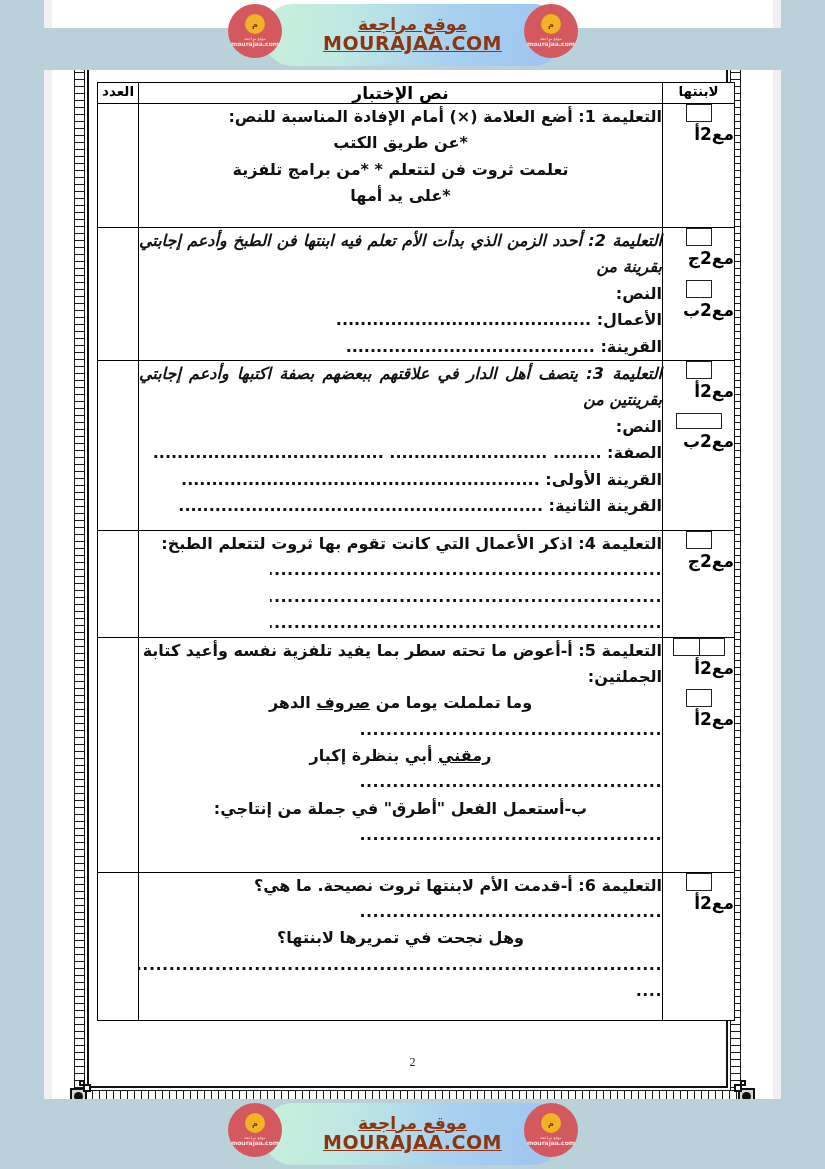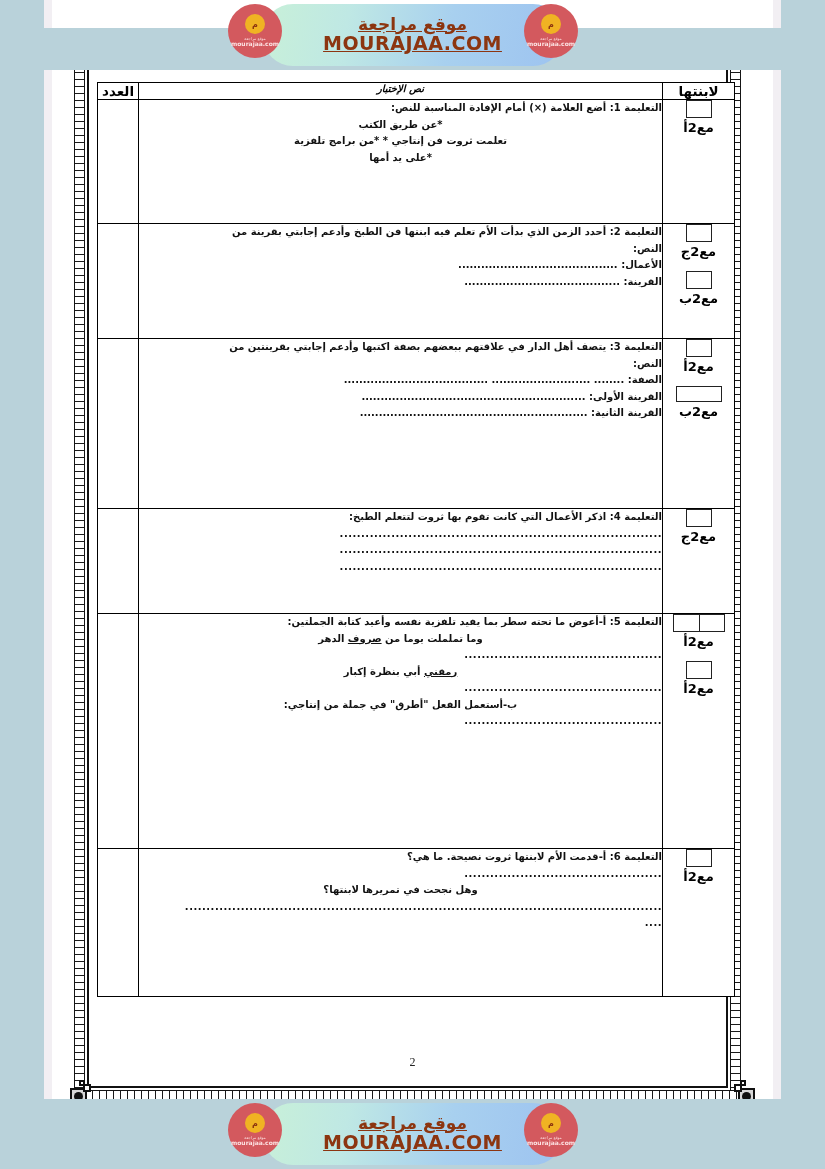--- a/index.html
+++ b/index.html
@@ -249,21 +249,21 @@
   col.c-num  { width: 41px; }
 
   .hdr {
     text-align: center;
     font-size: 13.5px;
     font-weight: bold;
     color: #000;
     padding: 4px 0 5px 0;
     letter-spacing: 0;
   }
-  .hdr-text { font-size: 10px; font-style: italic; }
+  .hdr-text { font-size: 17px; }
 
   
   .crit {
     padding: 9px 6px 8px 6px;
     text-align: center;
   }
   .crit-group { margin-bottom: 4px; }
   .crit-group + .crit-group { margin-top: 12px; }
   .cbox {
     width: 26px;
@@ -278,38 +278,39 @@
     display: flex;
   }
   .cbox.wide span {
     flex: 1 1 50%;
     border-left: 1.4px solid #222;
     box-sizing: border-box;
   }
   .cbox.wide span:last-child { border-left: none; }
   .cbox.flat { height: 16px; width: 46px; }
   .crit-label {
-    font-size: 13px;
+    font-size: 17px;
     font-weight: bold;
     color: #000;
     line-height: 1.1;
     white-space: nowrap;
+    text-align: right;
   }
 
   
   .txt {
     padding: 7px 9px 8px 9px;
-    font-size: 10px;
+    font-size: 16px;
     font-weight: bold;
     color: #111;
     line-height: 1.65;
     text-align: right;
     margin-left: 36px;
   }
-  .line-just { text-align: justify; text-align-last: right; }
+  .line-just { text-align: justify; text-align-last: right; font-style: italic; }
   .line-center { text-align: center; }
   .u { text-decoration: underline; }
 
   .dots {
     color: #111;
     letter-spacing: 0.5px;
     overflow: hidden;
     white-space: nowrap;
     display: block;
     font-weight: bold;
@@ -396,21 +397,21 @@
         <tr style="height: 124px;">
           <td class="crit">
             <div class="crit-group">
               <div class="cbox"></div>
               <div class="crit-label">مع2أ</div>
             </div>
           </td>
           <td class="txt">
             <div>التعليمة 1: أضع العلامة (×) أمام الإفادة المناسبة للنص:</div>
             <div class="line-center">*عن طريق الكتب</div>
-            <div class="line-center">تعلمت ثروت فن إنتاجي   *   *من برامج تلفزية</div>
+            <div class="line-center">تعلمت ثروت فن لتتعلم   *   *من برامج تلفزية</div>
             <div class="line-center">*على يد أمها</div>
           </td>
           <td class="num-cell"></td>
         </tr>
         <tr style="height: 115px;">
           <td class="crit">
             <div class="crit-group">
               <div class="cbox"></div>
               <div class="crit-label">مع2ج</div>
             </div>

